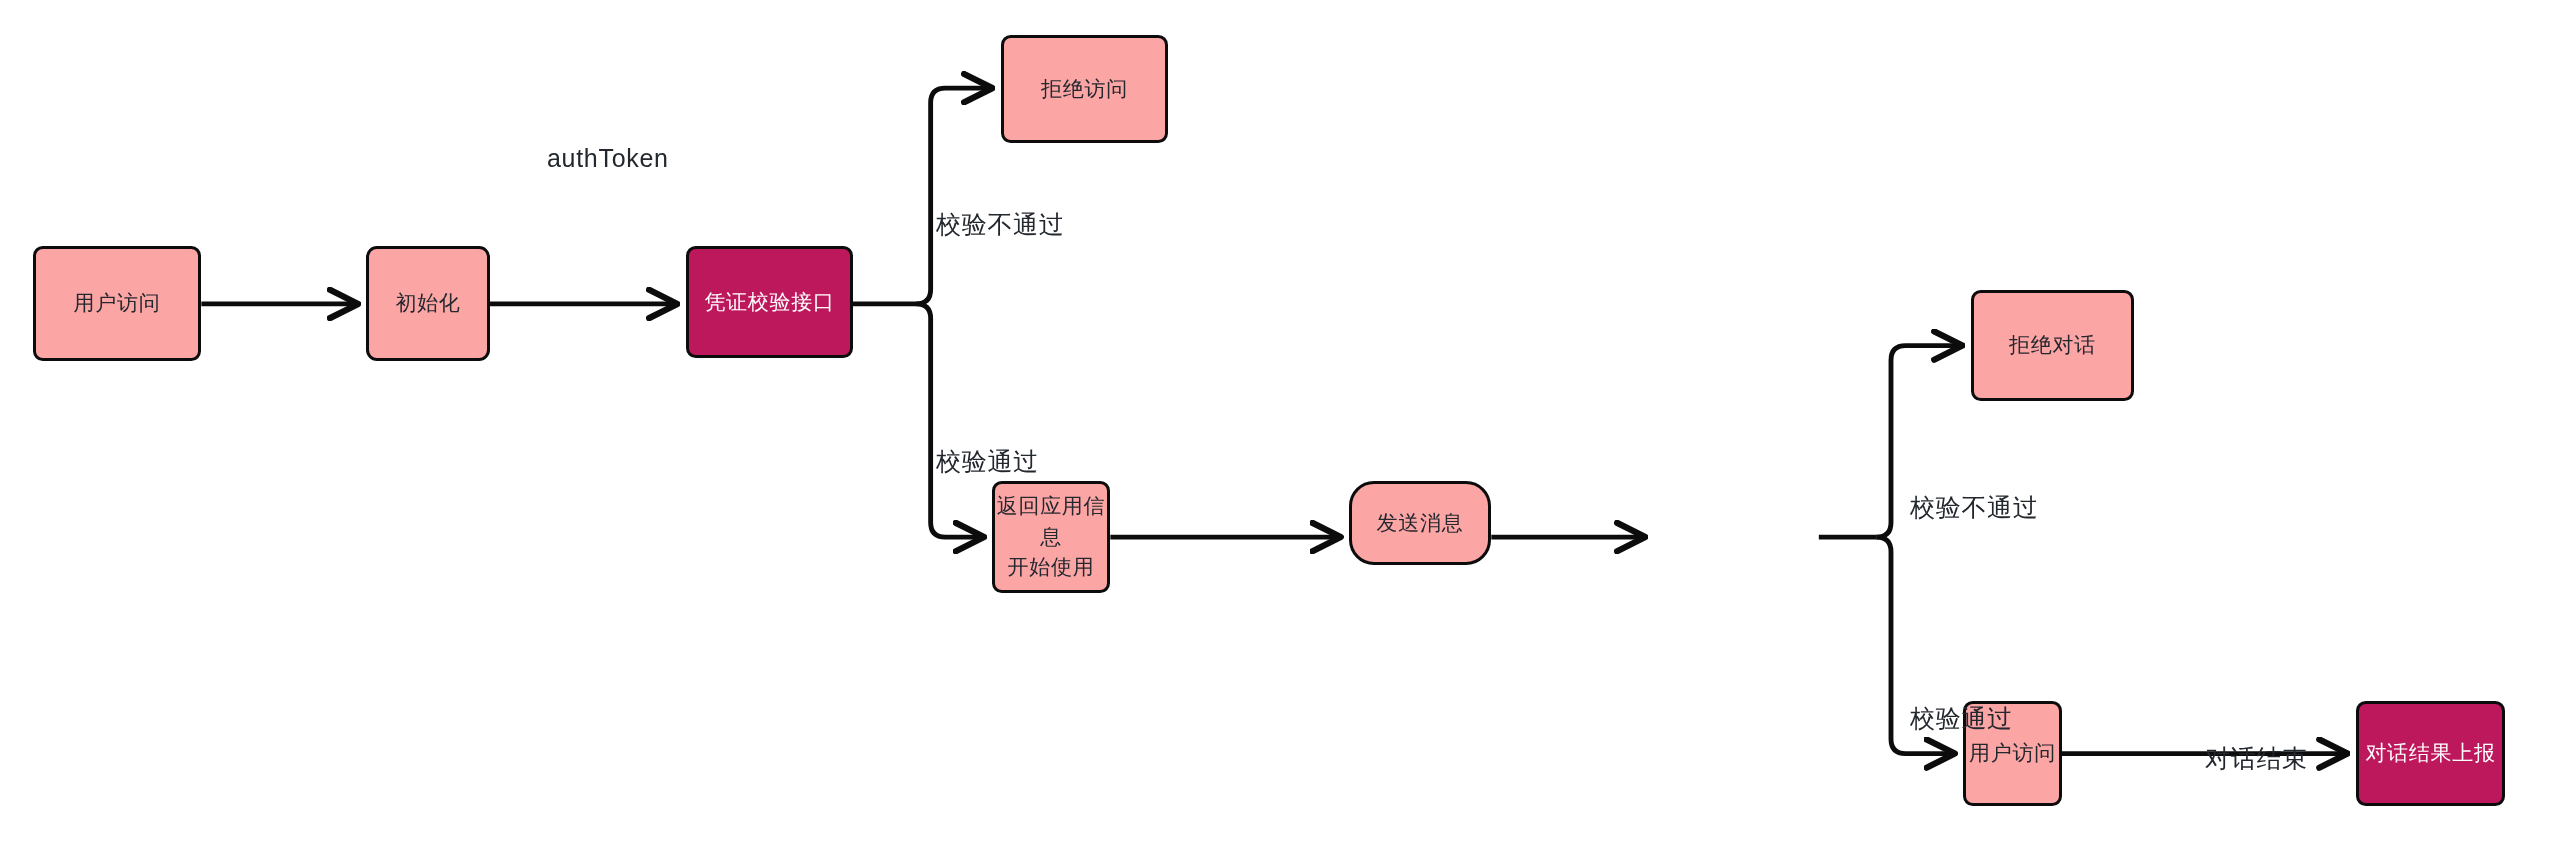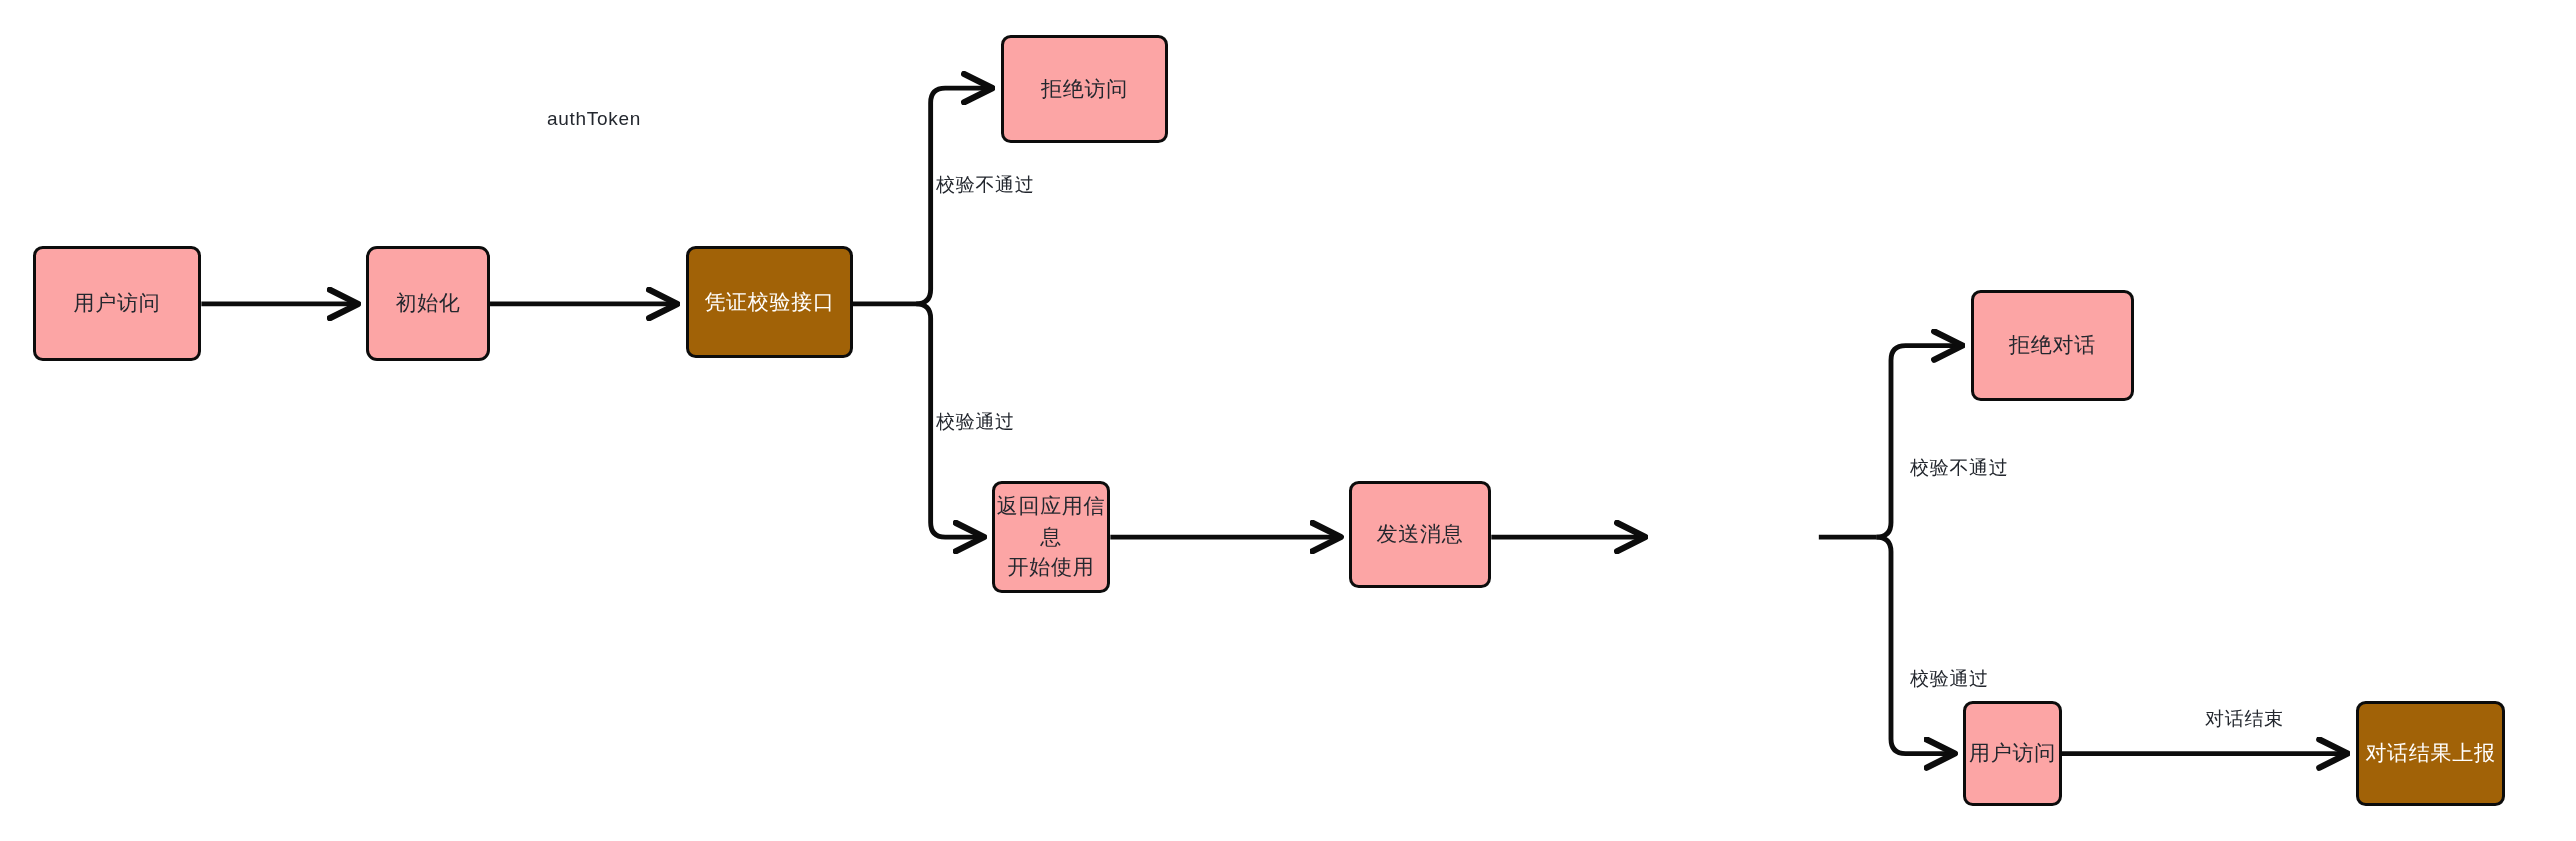--- a/index.html
+++ b/index.html
@@ -11,24 +11,24 @@
   svg.edges{position:absolute;left:0;top:0;width:2576px;height:841px;}
   .node{
     position:absolute;box-sizing:border-box;
     border:3.5px solid #0c0c0c;border-radius:9.7px;
     display:flex;align-items:center;justify-content:center;
     text-align:center;line-height:1.45;
     font-size:21px;letter-spacing:0.7px;
     white-space:pre-line;
   }
   .node.process{background:#fca5a5;color:#23272e;}
-  .node.api{background:#a16207;color:#ffffff;border-color:#0c0c0c;}
+  .node.api{background:#be185d;color:#ffffff;border-color:#0c0c0c;}
   .edge-label{
-    position:absolute;font-size:19px;color:#23272e;
-    letter-spacing:0.7px;white-space:nowrap;
+    position:absolute;font-size:25px;color:#23272e;
+    letter-spacing:0.7px;white-space:nowrap;margin-top:36px;
   }
 </style>
 </head>
 <body>
 
 <div id="canvas">
 
   <svg class="edges" viewBox="0 0 3712 1212" xmlns="http://www.w3.org/2000/svg">
     <defs>
       <marker id="arrow" viewBox="0 0 12 12" refX="10" refY="6" markerWidth="7" markerHeight="7" orient="auto-start-reverse" markerUnits="strokeWidth">
@@ -65,21 +65,21 @@
 
   <div class="node process" style="left:366px;top:246px;width:124px;height:115px;border-radius:11px;">初始化</div>
 
   <div class="node api" style="left:686px;top:246px;width:167px;height:112px;">凭证校验接口</div>
 
   <div class="node process" style="left:1001px;top:35px;width:167px;height:108px;">拒绝访问</div>
 
   <div class="node process" style="left:992px;top:481px;width:118px;height:112px;">返回应用信息
 开始使用</div>
 
-  <div class="node process" style="left:1349px;top:481px;width:142px;height:107px;">发送消息</div>
+  <div class="node process" style="left:1349px;top:481px;width:142px;height:84px;border-radius:25px;">发送消息</div>
 
 
   <div class="node process" style="left:1971px;top:290px;width:163px;height:111px;">拒绝对话</div>
 
   <div class="node process" style="left:1963px;top:701px;width:99px;height:105px;">用户访问</div>
 
   <div class="node api" style="left:2356px;top:701px;width:149px;height:105px;">对话结果上报</div>
 
   <div class="edge-label" style="left:547px;top:108px;">authToken</div>
 

